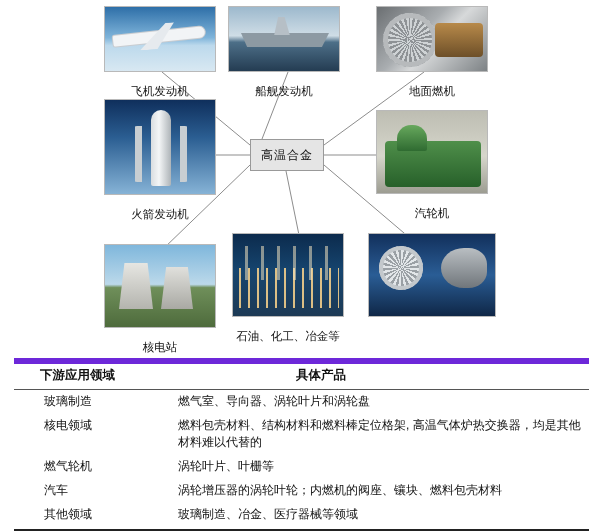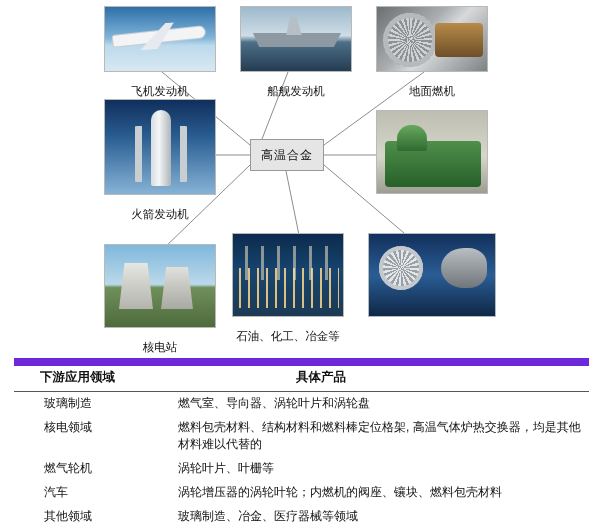--- a/index.html
+++ b/index.html
@@ -269,21 +269,21 @@
   }
   thead th {
     font-weight: bold;
     font-size: 12.5px;
     padding-bottom: 5px;
   }
   .col-a { width: 118px; padding-left: 30px; white-space: nowrap; }
   .col-b { padding-left: 14px; }
   thead th.col-a { padding-left: 26px; }
   thead th.col-b { padding-left: 132px; }
-  .rule-top { border-top: 8px solid #6d28d9; }
+  .rule-top { border-top: 6px solid #6d28d9; }
   .rule-mid { border-top: 1px solid #555; }
   tbody tr td { line-height: 17px; }
 </style>
 </head>
 <body>
 
 <div id="canvas">
 
   <div id="diagram">
 
@@ -301,21 +301,21 @@
       </g>
     </svg>
 
     <div class="node" style="left:104px; top:6px;">
       <div class="thumb">
           <div class="ph ph-plane"></div>
         </div>
       <div class="caption">飞机发动机</div>
     </div>
 
-    <div class="node" style="left:240px; top:6px;">
+    <div class="node" style="left:228px; top:6px;">
       <div class="thumb">
           <div class="ph ph-ship"></div>
         </div>
       <div class="caption">船舰发动机</div>
     </div>
 
     <div class="node" style="left:376px; top:6px;">
       <div class="thumb">
           <div class="ph ph-turbine"></div>
         </div>
@@ -328,20 +328,21 @@
         </div>
       <div class="caption">火箭发动机</div>
     </div>
 
     <div class="center-box">高温合金</div>
 
     <div class="node" style="left:376px; top:110px;">
       <div class="thumb tall" style="height:84px;">
           <div class="ph ph-steam"></div>
         </div>
+      <div class="caption">汽轮机</div>
     </div>
 
     <div class="node" style="left:104px; top:244px;text-align:center;">
       <div class="thumb tall" style="height:84px;">
           <div class="ph ph-nuclear"></div>
         </div>
       <div class="caption">核电站</div>
     </div>
 
     <div class="node" style="left:232px; top:233px;">

